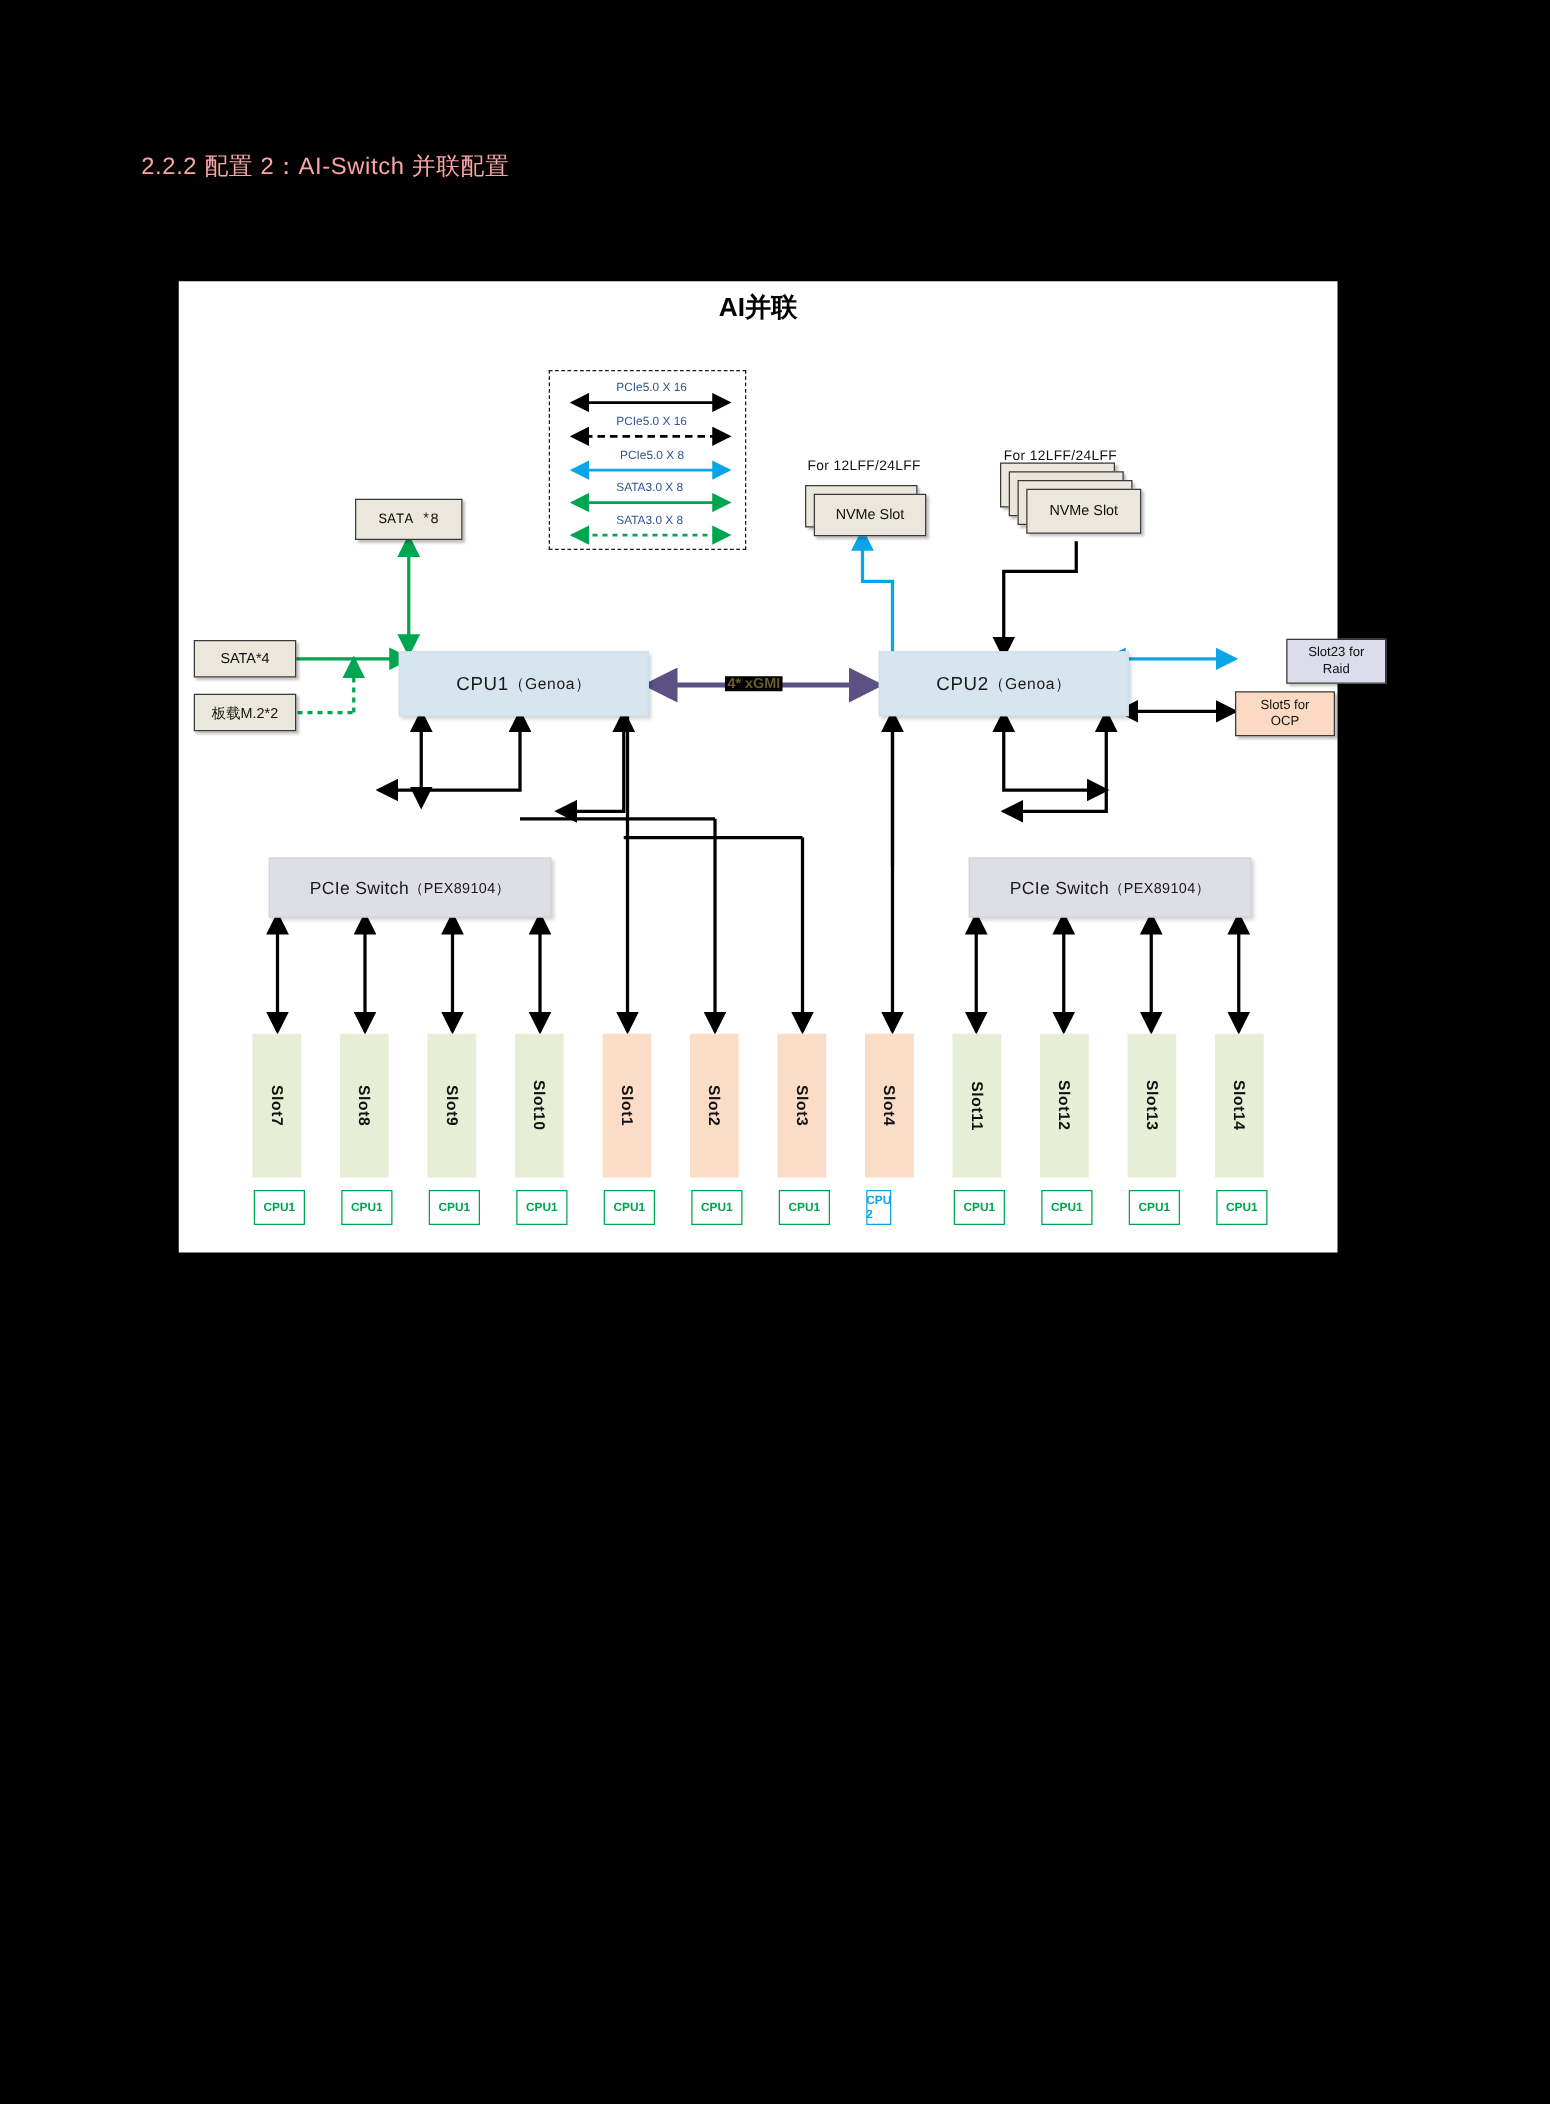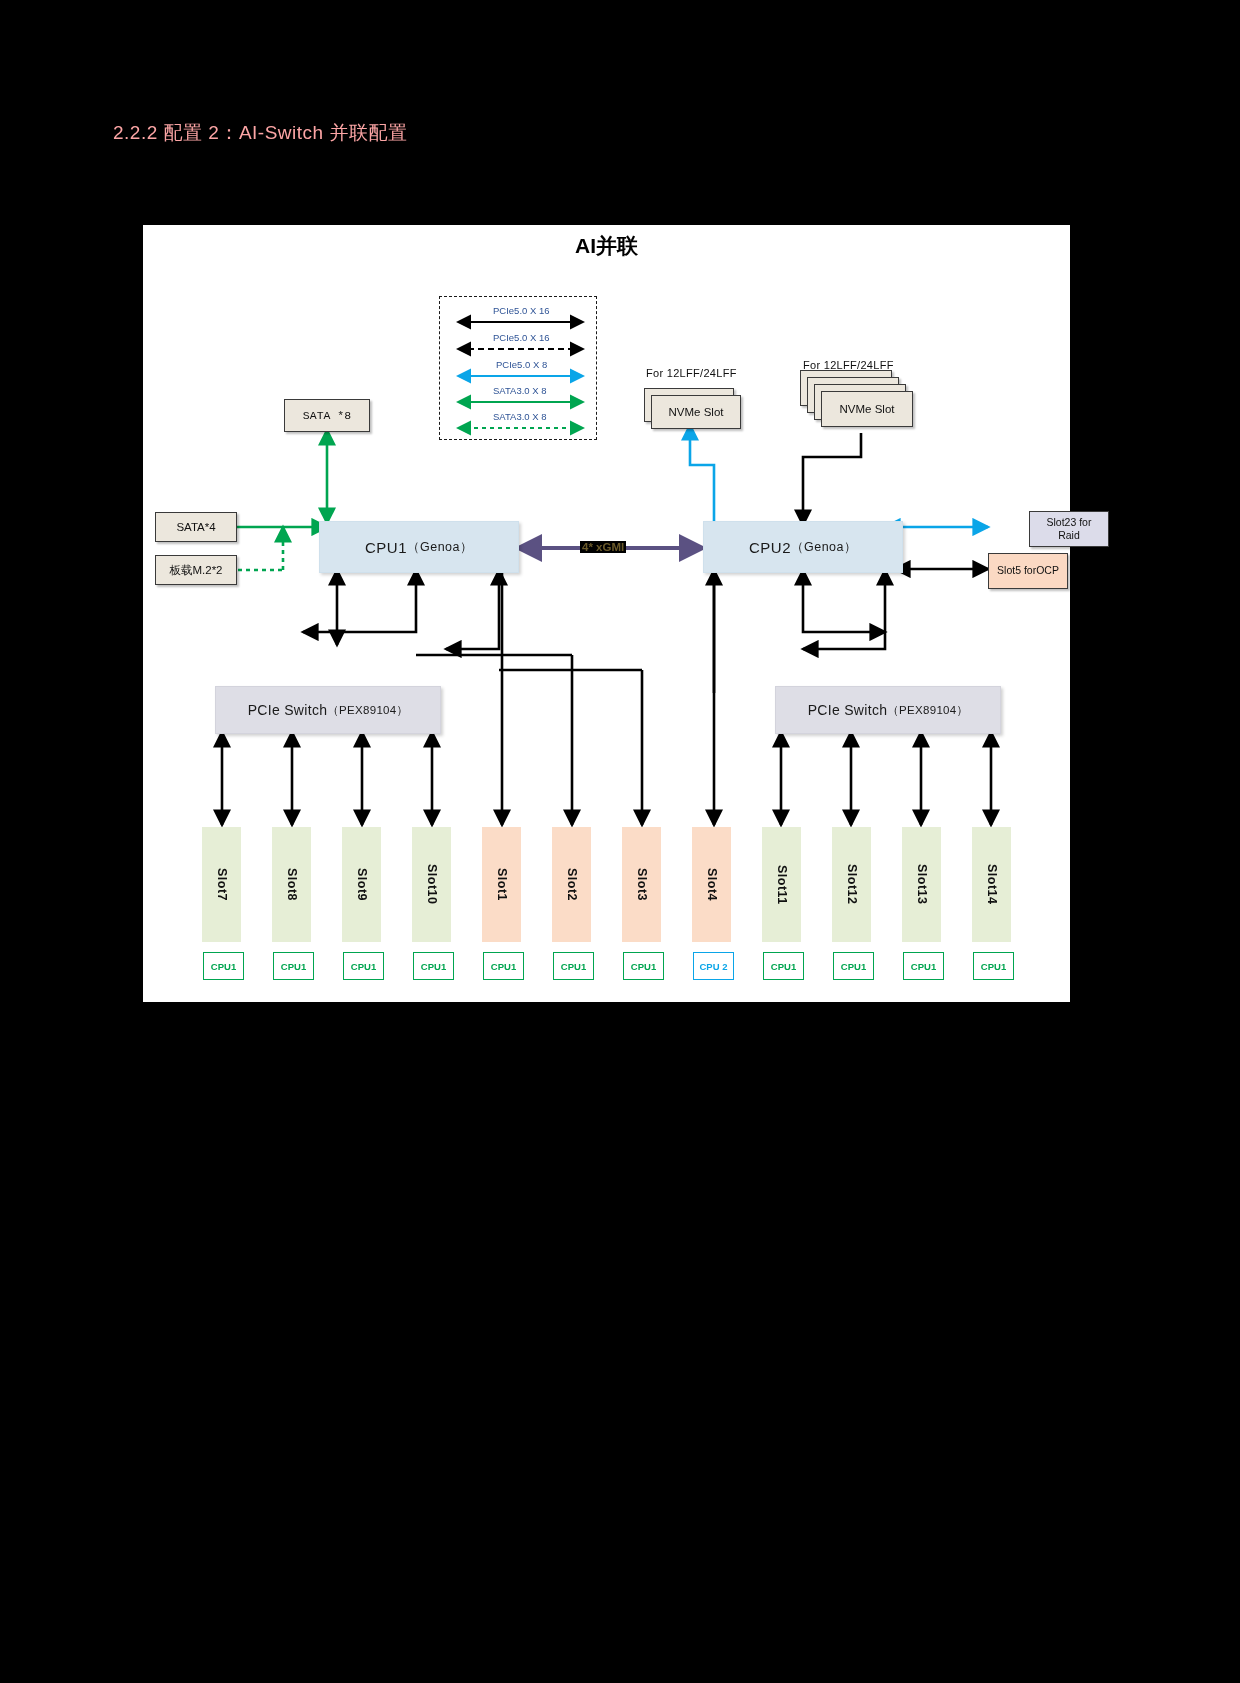--- a/index.html
+++ b/index.html
@@ -147,21 +147,21 @@
   <div class="box cpu" style="left:560px;top:296px;width:200px;height:52px;">
     <span>CPU2</span>
       <span style="font-size:12.5px;">（Genoa）</span>
   </div>
   <div class="xgmi-label" style="left:437px;top:316px;background:#000000;padding:0 2px;">4* xGMI</div>
 
   <div class="box slot-purple" style="left:845px;top:286px;width:80px;height:36px;flex-direction:column;margin-left:41px;">
     <span>Slot23 for</span>
     <span>Raid</span>
   </div>
-  <div class="box slot-orange" style="left:845px;top:328px;width:80px;height:36px;flex-direction:row;">
+  <div class="box slot-orange" style="left:845px;top:328px;width:80px;height:36px;flex-direction:column;">
     <span>Slot5 for</span>
     <span>OCP</span>
   </div>
 
   <div class="box switch" style="left:72px;top:461px;width:226px;height:48px;">
     <span>PCIe Switch</span>
       <span style="font-size:11.5px;">（PEX89104）</span>
   </div>
   <div class="box switch" style="left:632px;top:461px;width:226px;height:48px;">
     <span>PCIe Switch</span>
@@ -181,19 +181,19 @@
   <div class="slotbar sb-green" style="left:759px;top:602px;width:39px;height:115px;">Slot13</div>
   <div class="slotbar sb-green" style="left:829px;top:602px;width:39px;height:115px;">Slot14</div>
 
   <div class="cpubadge cb-green" style="left:60px;top:727px;width:41px;height:28px;">CPU1</div>
   <div class="cpubadge cb-green" style="left:130px;top:727px;width:41px;height:28px;">CPU1</div>
   <div class="cpubadge cb-green" style="left:200px;top:727px;width:41px;height:28px;">CPU1</div>
   <div class="cpubadge cb-green" style="left:270px;top:727px;width:41px;height:28px;">CPU1</div>
   <div class="cpubadge cb-green" style="left:340px;top:727px;width:41px;height:28px;">CPU1</div>
   <div class="cpubadge cb-green" style="left:410px;top:727px;width:41px;height:28px;">CPU1</div>
   <div class="cpubadge cb-green" style="left:480px;top:727px;width:41px;height:28px;">CPU1</div>
-  <div class="cpubadge cb-blue" style="left:550px;top:727px;width:41px;height:28px;">CPU 2</div>
+  <div class="cpubadge cb-blue" style="left:550px;top:727px;width:20px;height:28px;">CPU 2</div>
   <div class="cpubadge cb-green" style="left:620px;top:727px;width:41px;height:28px;">CPU1</div>
   <div class="cpubadge cb-green" style="left:690px;top:727px;width:41px;height:28px;">CPU1</div>
   <div class="cpubadge cb-green" style="left:760px;top:727px;width:41px;height:28px;">CPU1</div>
   <div class="cpubadge cb-green" style="left:830px;top:727px;width:41px;height:28px;">CPU1</div>
 
 </div>
 
 </body></html>

